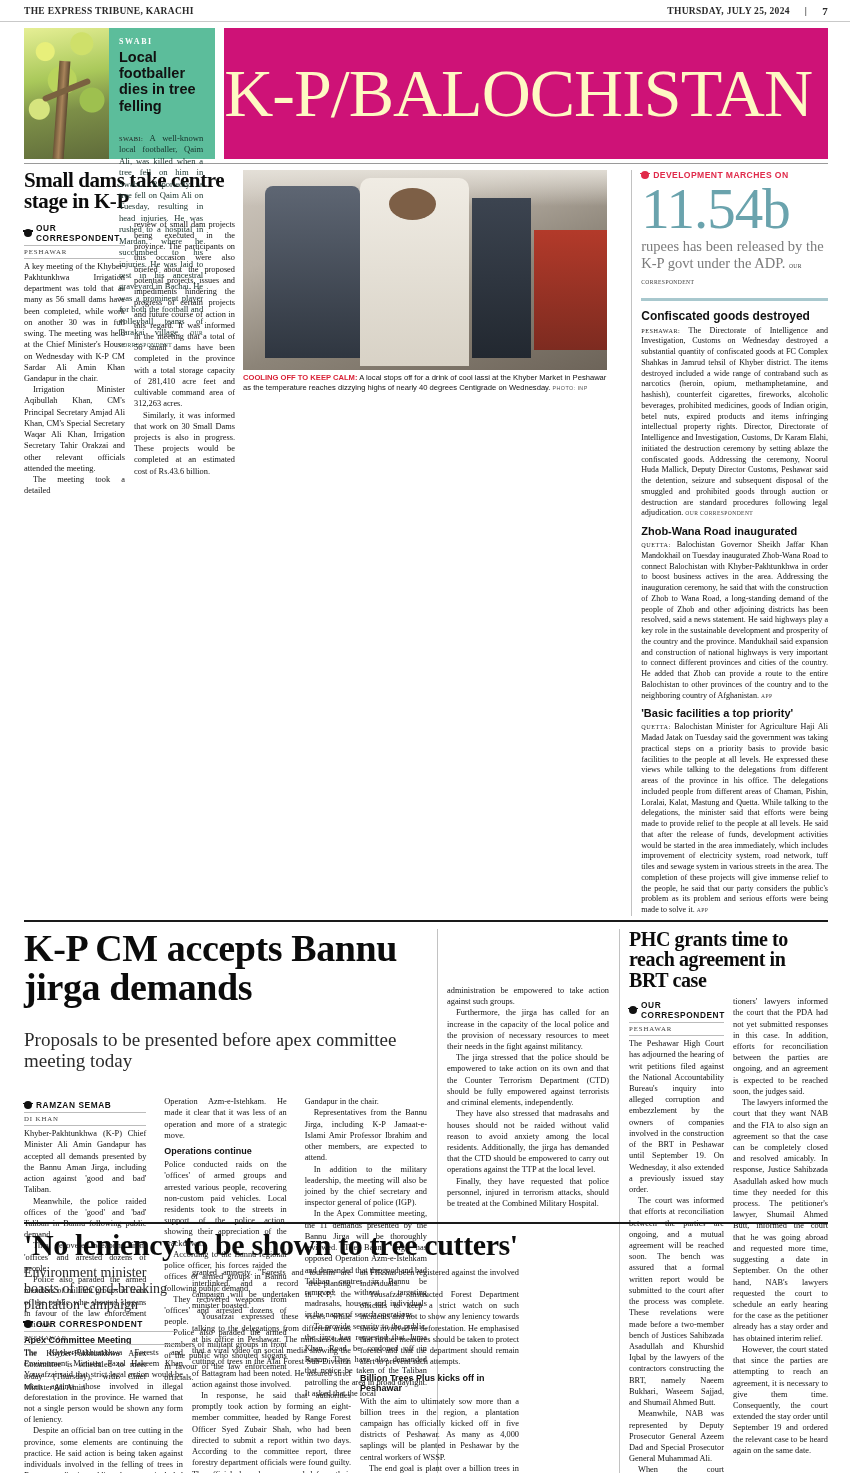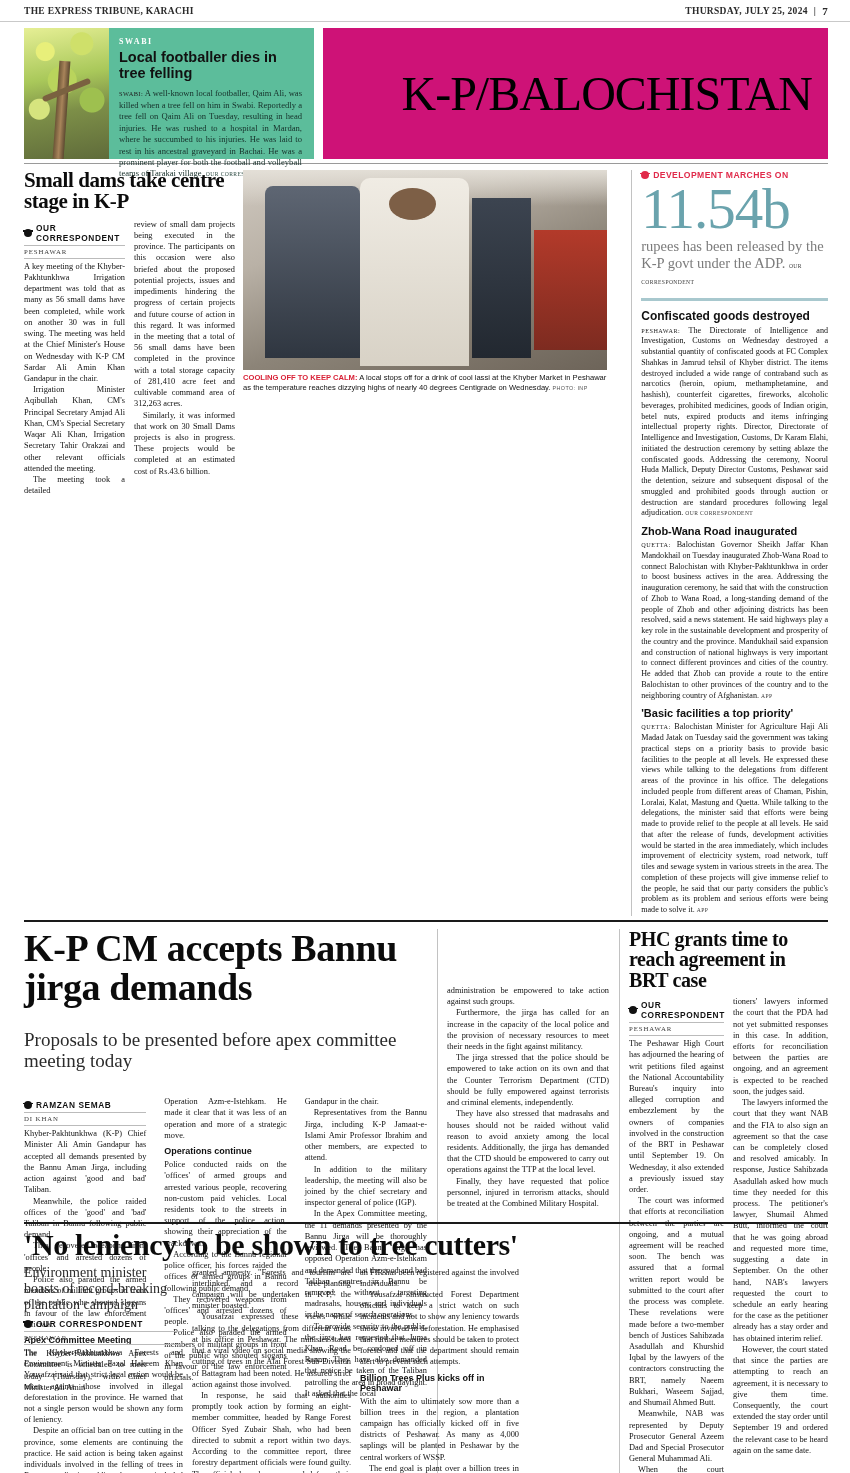--- a/index.html
+++ b/index.html
@@ -12,21 +12,21 @@
   }
   .page { position: relative; width: 850px; height: 1473px; }
 
   
   .topbar {
     height: 22px; display: flex; align-items: center; justify-content: space-between;
     padding: 0 22px 0 24px; border-bottom: 1px solid #c9c9c9;
     font-family: "Liberation Serif", serif;
     font-size: 9.5px; letter-spacing: .3px; font-weight: 700; color: #2a2a2a;
   }
-  .topbar .right { display:flex; align-items:center; gap:6px; }
+  .topbar .right { display:flex; align-items:center; gap:15px; }
   .topbar .pageno { font-size: 11px; font-weight: 700; }
 
   
   .masthead { display: flex; height: 141px; padding: 6px 22px 4px 24px; gap: 6px; }
   .swabi-box { width: 290px; background: #5cbd9b; display: flex; position: relative; }
   .tree-img {
     width: 85px; flex: none;
     background:
       radial-gradient(circle at 25% 18%, #e8ef7a 0 9px, transparent 10px),
       radial-gradient(circle at 68% 12%, #cfe06a 0 11px, transparent 12px),
@@ -40,32 +40,32 @@
     content:""; position:absolute; left:38%; top:25%; width:11px; height:75%;
     background: linear-gradient(90deg,#6b5436,#a8845a,#5c4830);
     transform: rotate(4deg);
   }
   .tree-img::after {
     content:""; position:absolute; left:20%; top:45%; width:60%; height:6px;
     background: #7a6140; transform: rotate(-22deg); border-radius: 3px;
   }
   .swabi-text { padding: 9px 12px 6px 10px; color: #0f2a22; }
   .swabi-kicker { font-size: 8px; letter-spacing: 1.6px; font-weight: 700; color: #ffffff; margin-bottom: 3px; font-family:"Liberation Serif",serif;}
-  .swabi-head { font-family: "Liberation Sans", sans-serif; font-weight: 700; font-size: 14.5px; line-height: 1.12; color: #111; margin-bottom: 7px; }
+  .swabi-head { font-family: "Liberation Sans", sans-serif; font-weight: 700; font-size: 14.5px; line-height: 1.12; color: #111; margin-bottom: 19px; }
   .swabi-body { font-size: 8.6px; line-height: 1.33; color: #16302a; text-align: justify; }
   .swabi-body .dl { font-size: 6.4px; letter-spacing: .4px; text-transform: uppercase; }
   .swabi-body .cred { font-size: 5.6px; letter-spacing: .4px; text-transform: uppercase; color:#2c4b42;}
 
   .title-box {
     flex: 1; background: #ce1277; display: flex; align-items: center; justify-content: flex-end;
     padding-right: 16px; border-left: 3px solid #fff;
   }
   .title-box h1 {
-    color: #000000; font-family: "Liberation Serif", serif; font-weight: 400;
-    font-size: 48px; letter-spacing: -1px; line-height: .95; white-space: nowrap;
+    color: #fef9c3; font-family: "Liberation Serif", serif; font-weight: 400;
+    font-size: 68px; letter-spacing: -1px; line-height: .95; white-space: nowrap;
   }
 
   .rule-strong { height: 2px; background: #1a1a1a; margin: 0 22px 0 24px; }
   .rule-thin { height: 1px; background: #9a9a9a; margin: 0 22px 0 24px; }
 
   
   .sec { padding: 0 22px 0 24px; }
   h2.head-serif {
     font-family: "Liberation Serif", serif; font-weight: 700; color: #0c0c0c;
     line-height: 1.02; letter-spacing: -0.4px;

